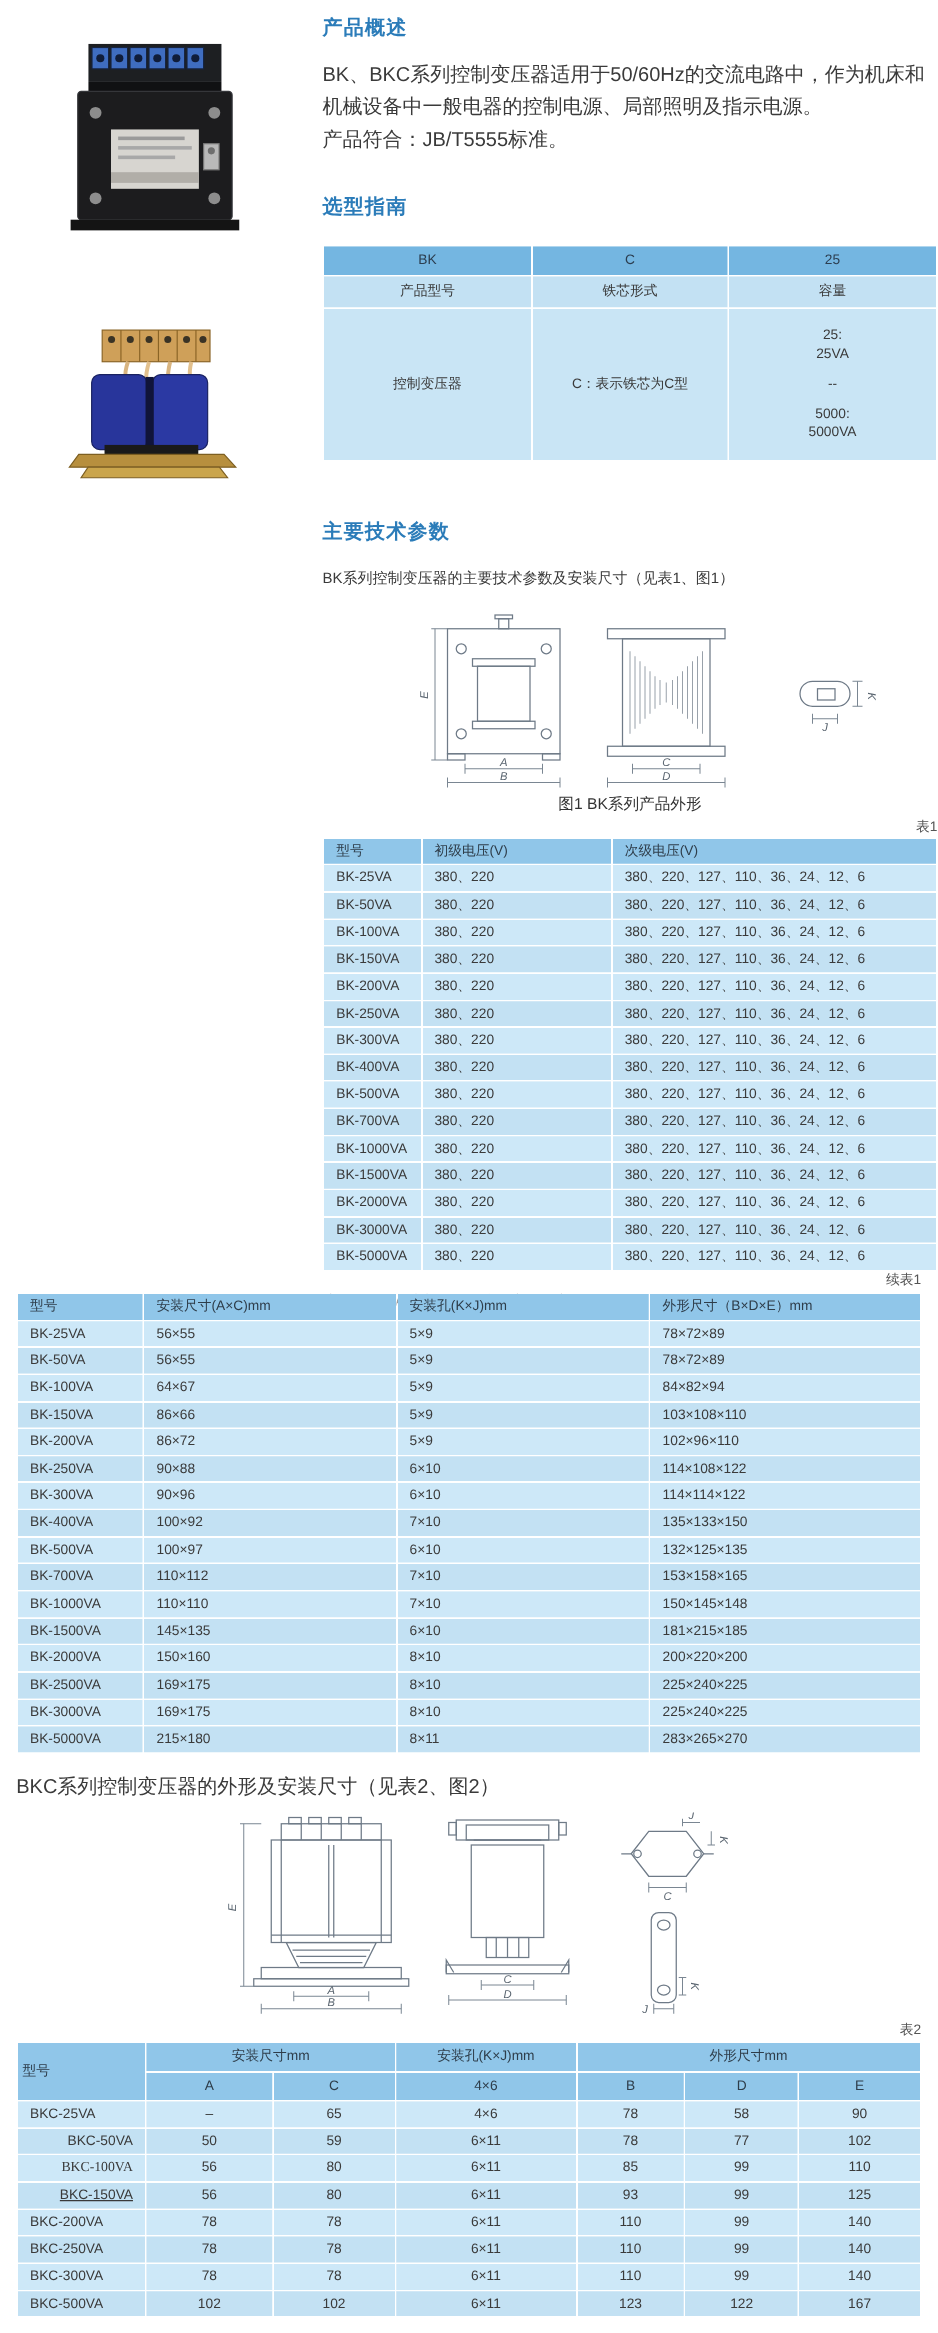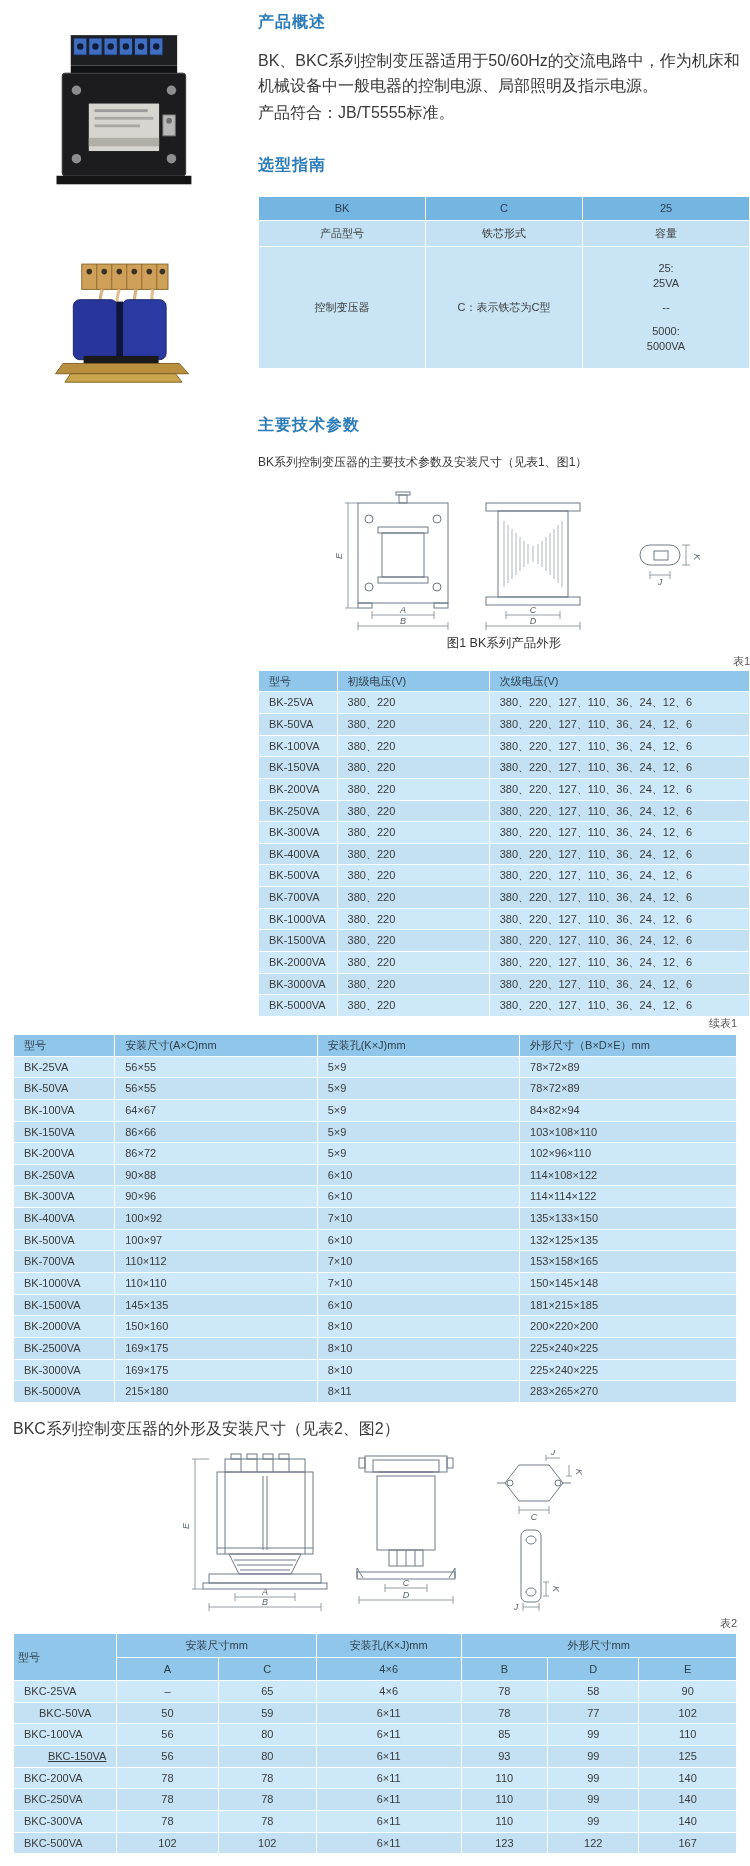--- a/index.html
+++ b/index.html
@@ -602,30 +602,30 @@
           <tr>
             <td style="text-align: left;">BKC-25VA</td>
             <td>–</td>
             <td>65</td>
             <td>4×6</td>
             <td>78</td>
             <td>58</td>
             <td>90</td>
           </tr>
           <tr>
-            <td style="text-align: center;">BKC-50VA</td>
+            <td style="text-align: right;">BKC-50VA</td>
             <td>50</td>
             <td>59</td>
             <td>6×11</td>
             <td>78</td>
             <td>77</td>
             <td>102</td>
           </tr>
           <tr>
-            <td style="text-align: left;">BKC-100VA</td>
+            <td style="text-align: right; font-family: Liberation Serif, serif;">BKC-100VA</td>
             <td>56</td>
             <td>80</td>
             <td>6×11</td>
             <td>85</td>
             <td>99</td>
             <td>110</td>
           </tr>
           <tr>
             <td style="text-align: right; text-decoration: underline;">BKC-150VA</td>
             <td>56</td>

